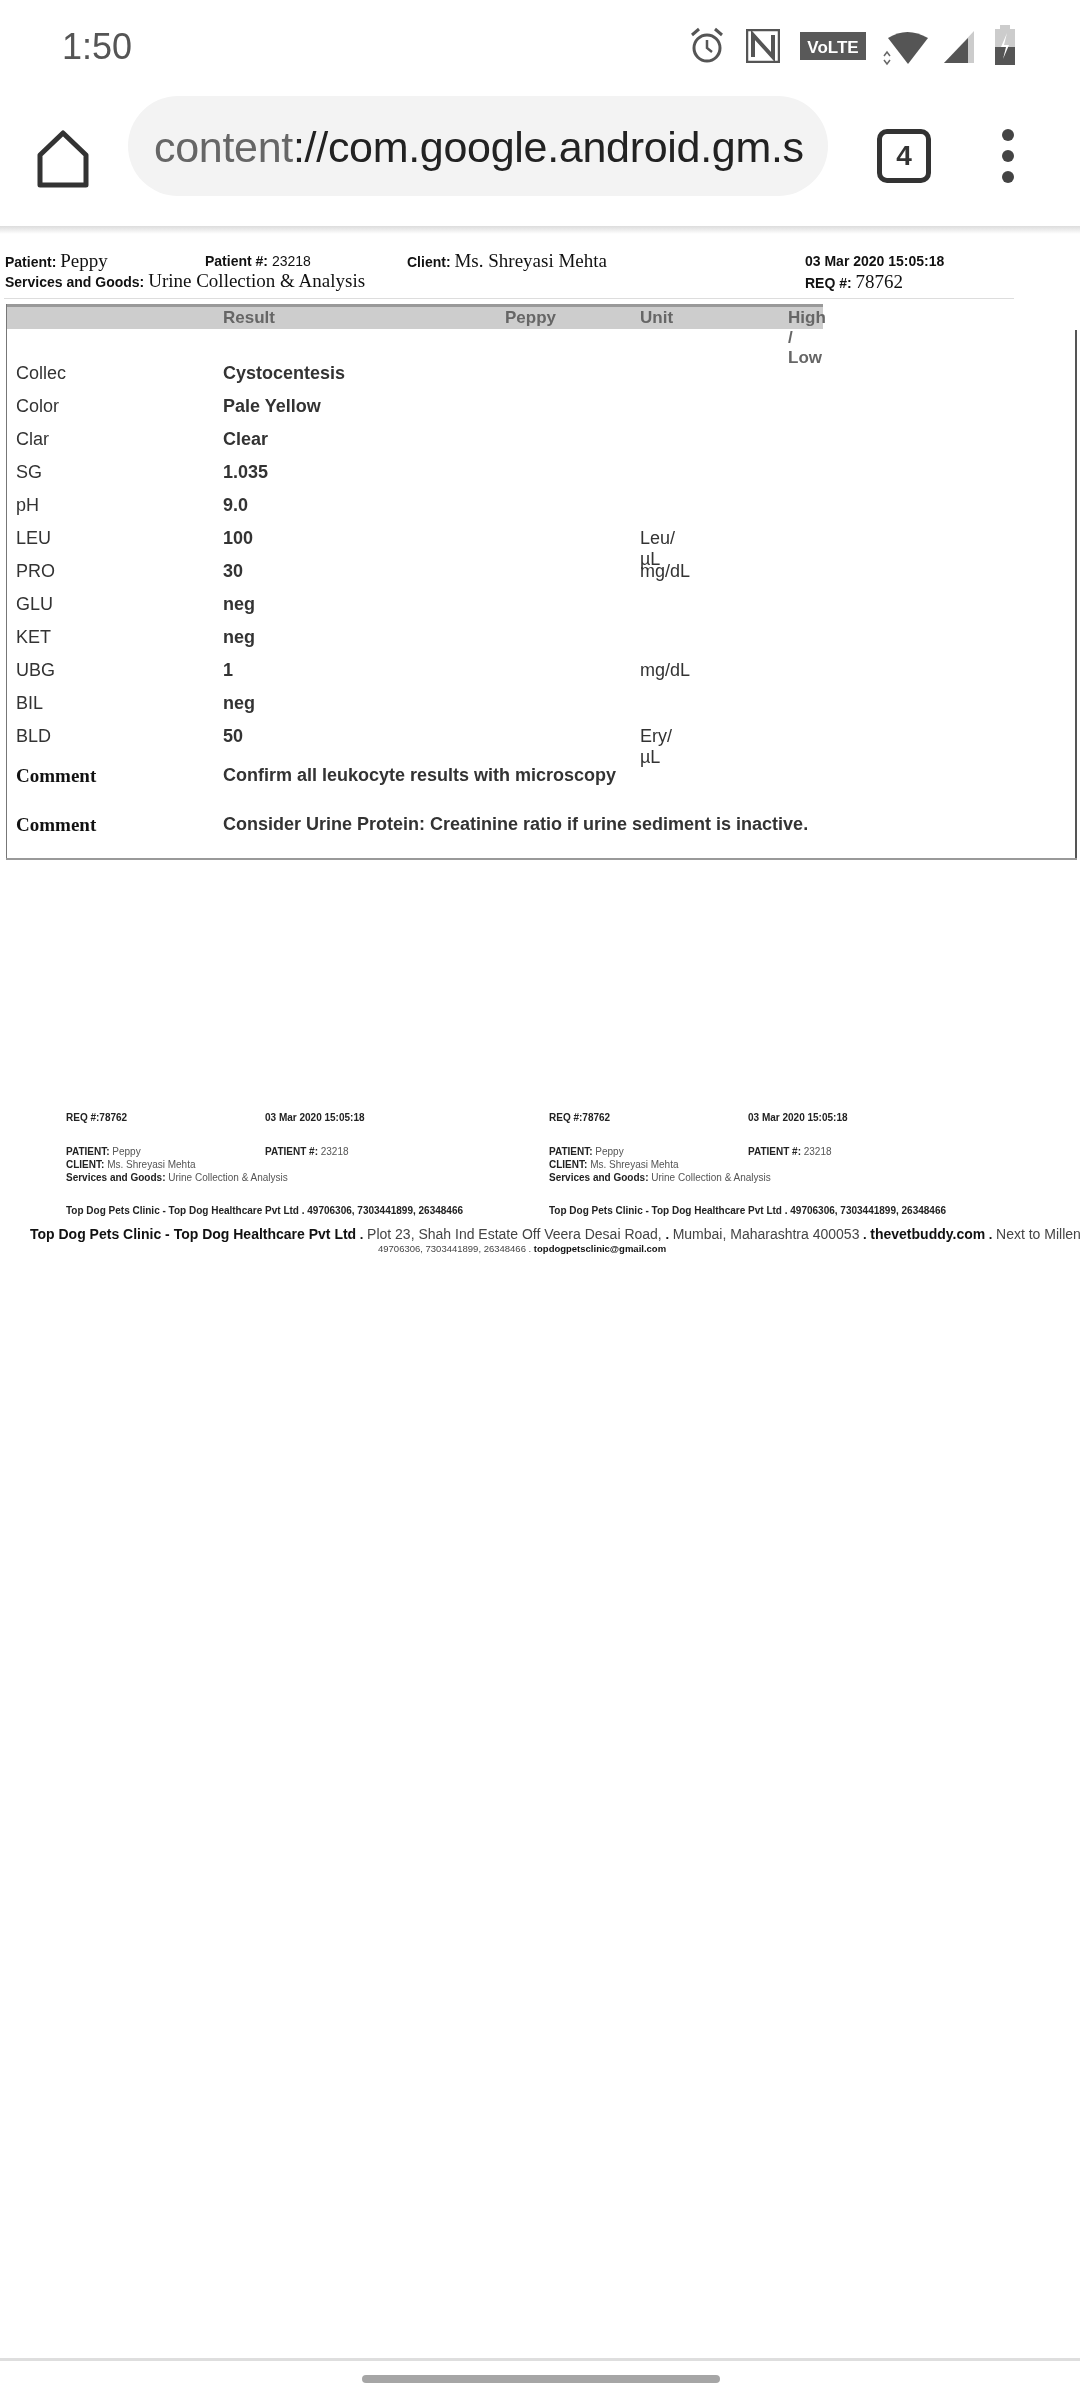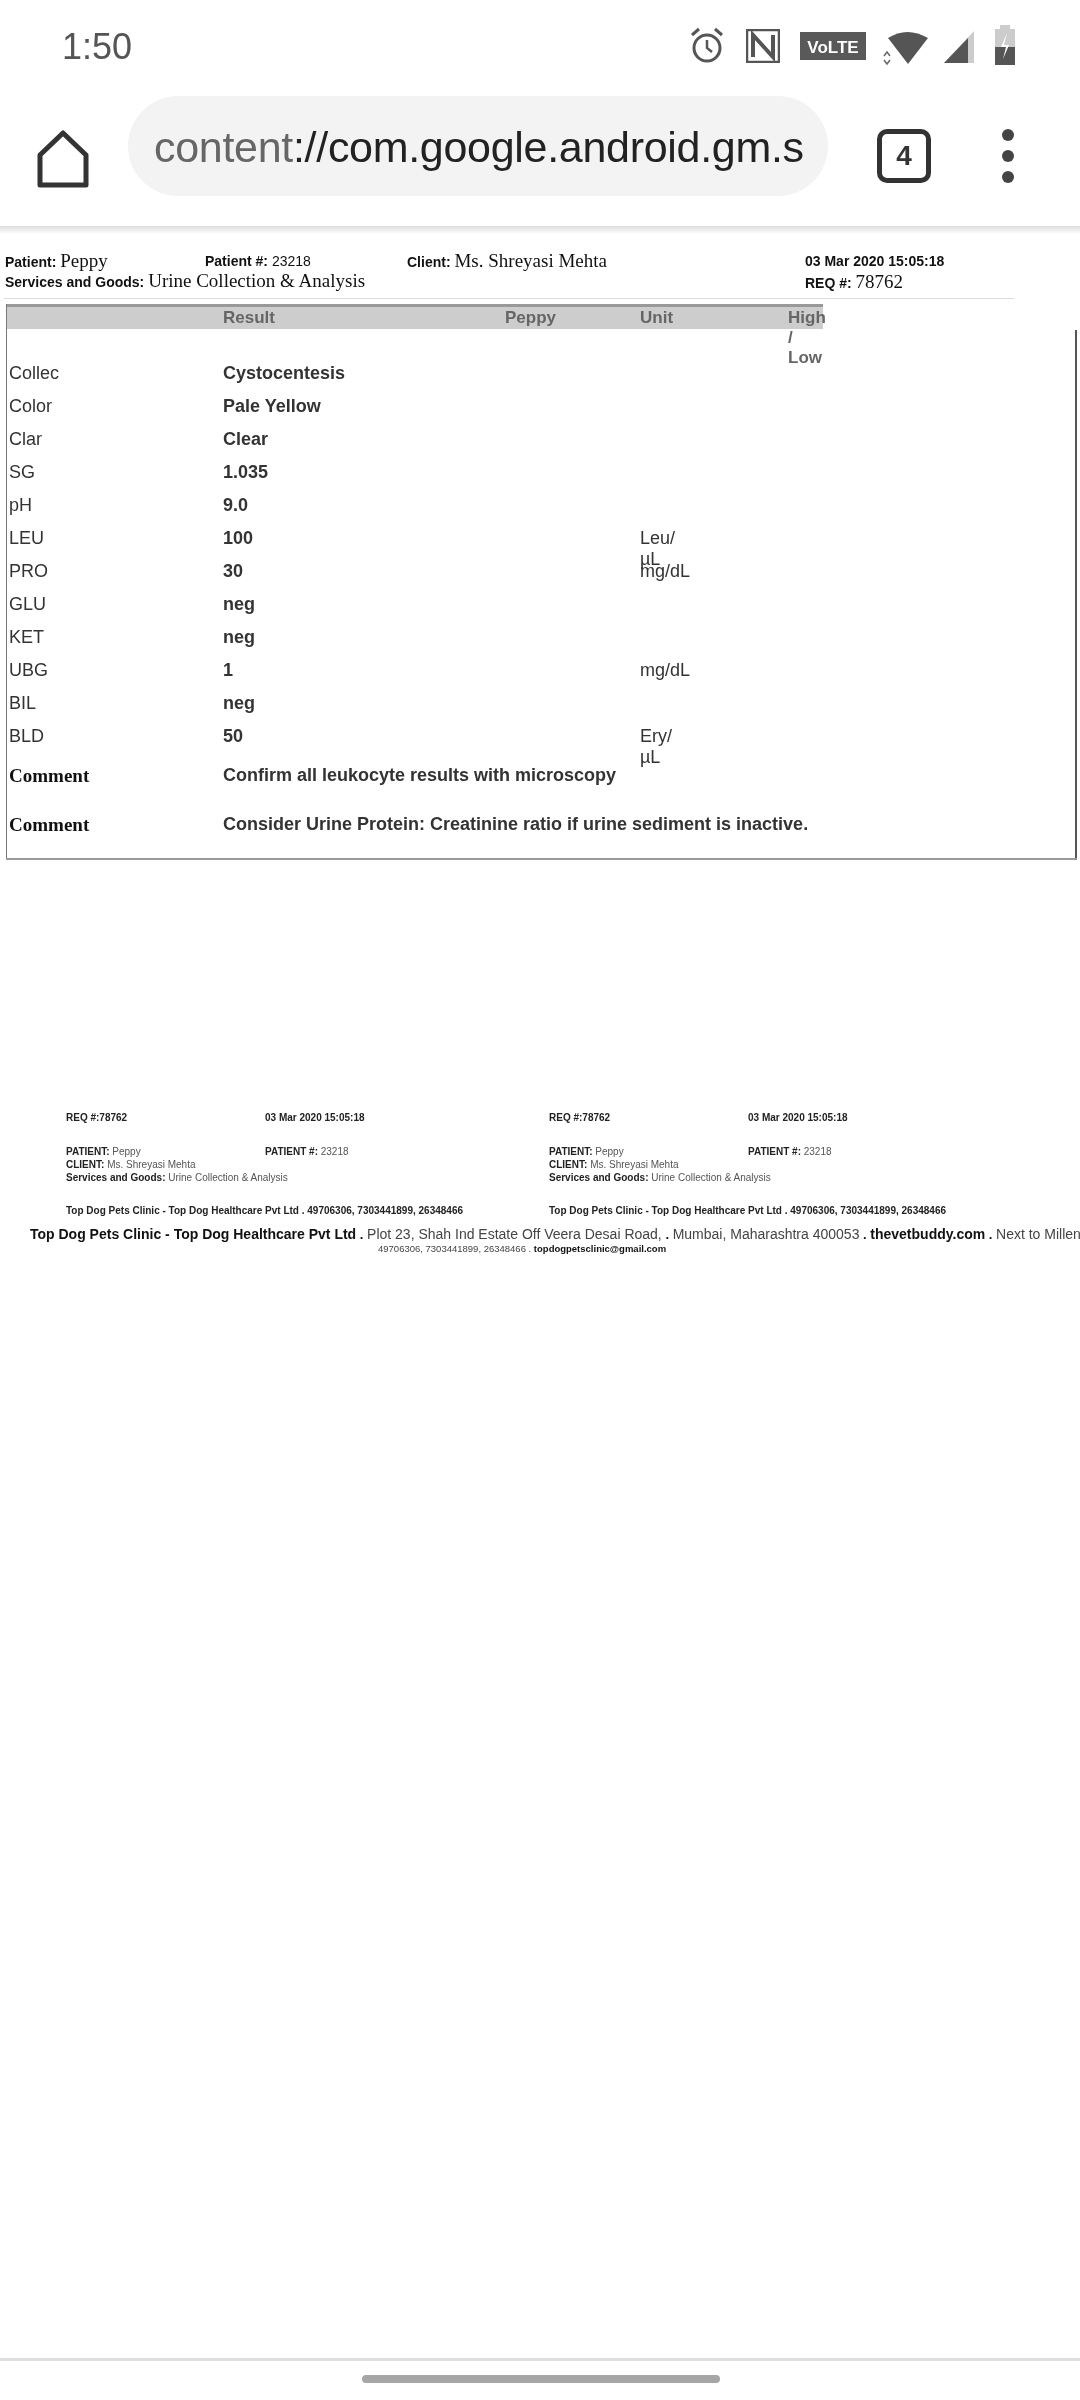--- a/index.html
+++ b/index.html
@@ -22,21 +22,21 @@
   .hdr { position:absolute; font-size:14px; font-weight:bold; font-family:"Liberation Sans", sans-serif; color:#111; white-space:nowrap; }
   .hdr .v { font-family:"Liberation Serif", serif; font-weight:normal; font-size:19px; }
   .hdr .vs { font-weight:normal; font-size:14px; }
   .rule { position:absolute; left:4px; width:1010px; height:1px; background:#ddd; }
   .thead { position:absolute; left:7px; top:68px; width:816px; height:22px; background:#cdcdcd; border-top:3px solid #999; }
   .th { position:absolute; top:1px; font-size:17px; font-weight:bold; color:#666; }
   .tbl-left { position:absolute; left:6px; top:68px; width:1px; height:554px; background:#777; }
   .tbl-right { position:absolute; left:1075px; top:94px; width:2px; height:528px; background:#555; }
   .tbl-bottom { position:absolute; left:6px; top:622px; width:1071px; height:2px; background:#999; }
   .row { position:absolute; left:9px; height:30px; font-size:18px; color:#333; }
-  .row .name { position:absolute; left:0; top:0; }
+  .row .name { position:absolute; left:7px; top:0; }
   .row .res { position:absolute; left:214px; top:0; white-space:nowrap;font-weight:bold; }
   .row .unit { position:absolute; left:631px; top:0; }
   .row .name.bold { font-family:"Liberation Serif", serif; font-weight:bold; font-size:19px; color:#111; }
 
   .ft { position:absolute; font-size:10px; color:#222; white-space:nowrap; font-family:"Liberation Sans", sans-serif;text-align:center; }
   .ft b { font-weight:bold; }
   .ft .n { color:#555; }
   .clinic-line { position:absolute; left:30px; top:1226px; font-size:13px; white-space:nowrap; color:#111; }
   .clinic-line .big { font-weight:bold; font-size:14px; }
   .clinic-line .small { font-size:14px; color:#444; }

